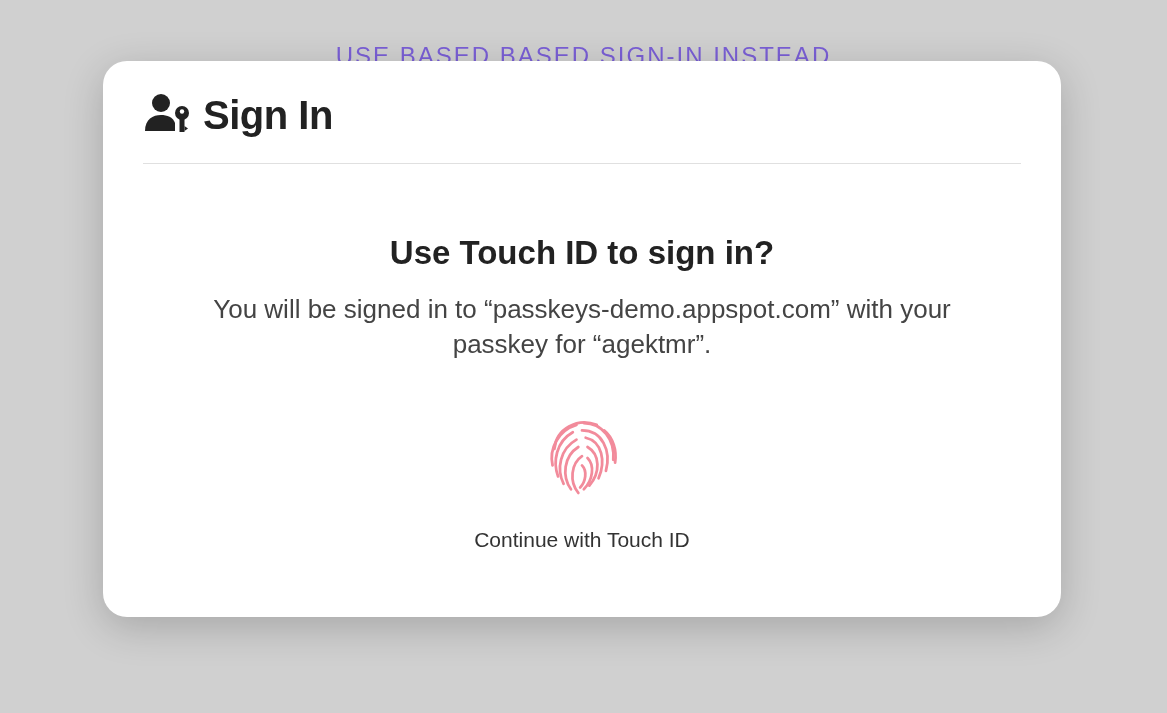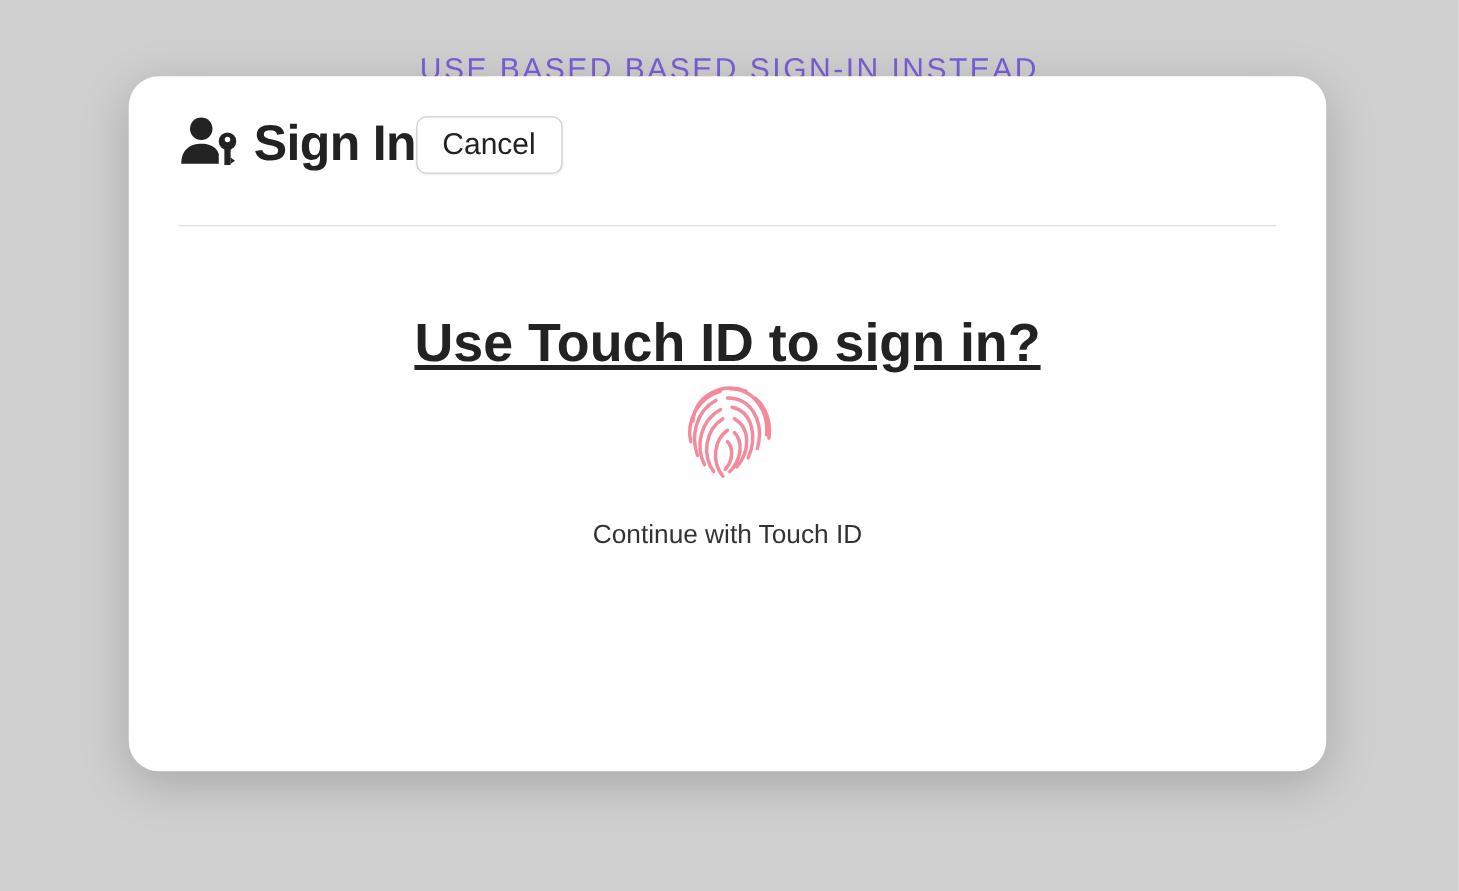--- a/index.html
+++ b/index.html
@@ -35,22 +35,22 @@
       width: 958px;
       height: 556px;
       background: #ffffff;
       border-radius: 24px;
       box-shadow: 0 10px 40px rgba(0,0,0,0.2);
       padding: 30px 40px 40px 40px;
     }
     .dialog-header {
       display: flex;
       align-items: center;
-      justify-content: flex-start;
-      padding-bottom: 40px;
+      justify-content: space-between;
+      padding-bottom: 24px;
       border-bottom: 1px solid #e0e0e0;
     }
     .dialog-title-group {
       display: flex;
       align-items: center;
       gap: 8px;
     }
     .passkey-icon {
       width: 52px;
       height: 44px;
@@ -72,24 +72,24 @@
       color: #222;
       cursor: pointer;
       box-shadow: 0 1px 2px rgba(0,0,0,0.08);
       font-family: inherit;
     }
     .dialog-body {
       padding-top: 70px;
       text-align: center;
     }
     .prompt-heading {
-      font-size: 43px;
+      font-size: 33px;
       font-weight: 700;
       color: #222;
-      text-decoration: underline;
+      margin-bottom: 20px;
     }
     .prompt-description {
       font-size: 26px;
       font-weight: 400;
       color: #444;
       line-height: 1.35;
       max-width: 760px;
       margin: 0 auto 50px auto;
     }
     .fingerprint-icon {
@@ -118,25 +118,25 @@
           <circle cx="18" cy="12" r="9" fill="#222"></circle>
           <path d="M2 40 C2 28 10 24 18 24 C24 24 30 26 32 32 L32 40 Z" fill="#222"></path>
           <circle cx="39" cy="22" r="7" fill="#222"></circle>
           <circle cx="39" cy="20.5" r="2.2" fill="#fff"></circle>
           <rect x="36.5" y="27" width="5" height="14" fill="#222"></rect>
           <path d="M41.5 35 L45 37.5 L41.5 40 Z" fill="#222"></path>
         </svg>
       </span>
       <h1 class="dialog-title">Sign In</h1>
     </div>
-    <button class="cancel-button">Cancel</button>
   </div>
 
   <div class="dialog-body">
     <h2 class="prompt-heading">Use Touch ID to sign in?</h2>
+    <p class="prompt-description">You will be signed in to “passkeys-demo.appspot.com” with your passkey for “agektmr”.</p>
 
     <span>
       <svg class="fingerprint-icon" viewBox="0 0 100 100">
         <g stroke="#f28b9b" stroke-width="3" fill="none" stroke-linecap="round">
           <path d="M20 40 C22 18 45 6 66 14"></path>
           <path d="M74 20 C84 28 88 42 86 55"></path>
           <path d="M18 58 C14 40 24 20 44 14"></path>
           <path d="M52 12 C72 12 86 30 84 52"></path>
           <path d="M24 70 C18 54 22 32 40 22"></path>
           <path d="M50 20 C72 20 82 42 76 64"></path>

